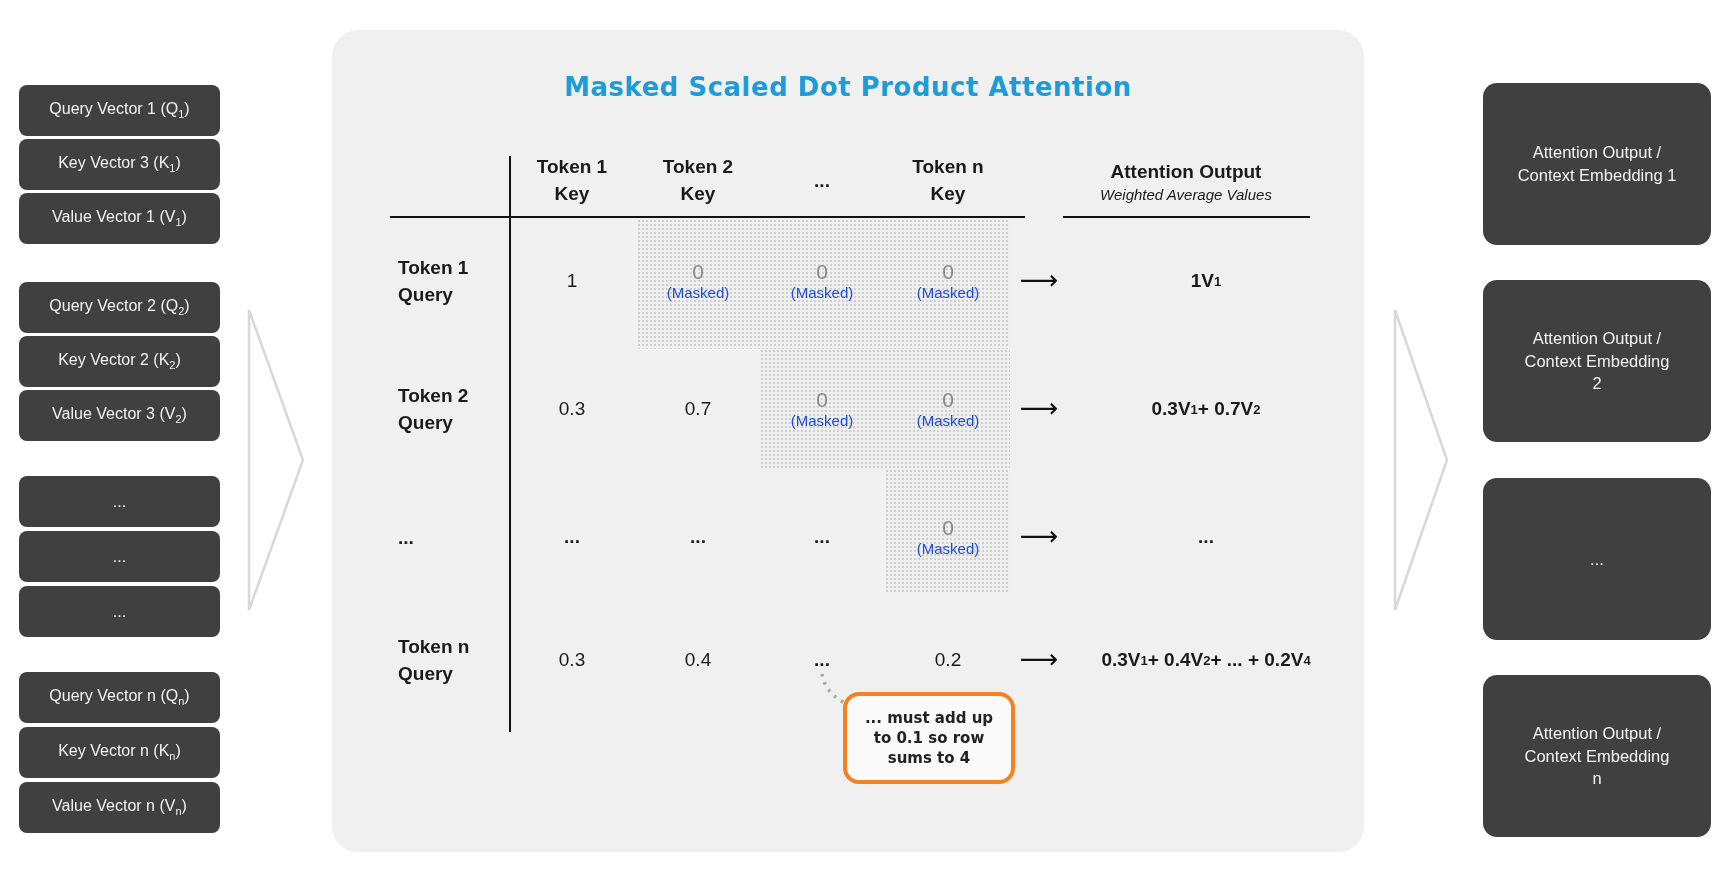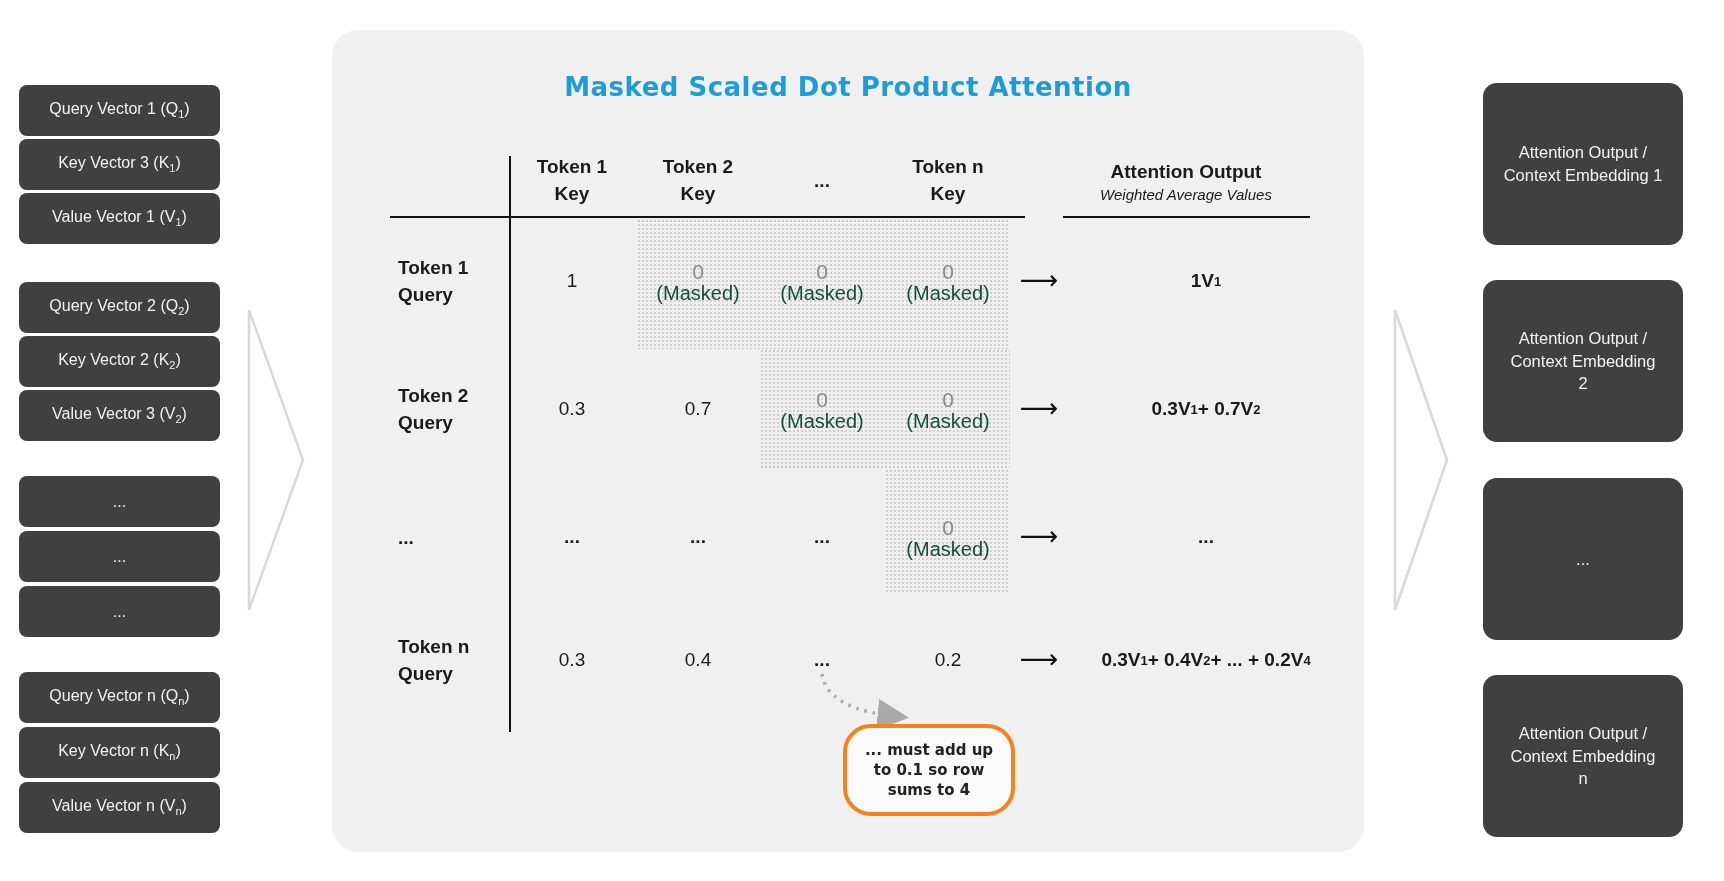--- a/index.html
+++ b/index.html
@@ -12,21 +12,21 @@
   [data-bind]:empty{display:none;}
 
   
   .navy-box{
     position:absolute;background:#404040;color:#f2f2f2;
     display:flex;flex-direction:column;align-items:center;justify-content:center;
     text-align:center;
   }
   .vec-box{left:19px;width:201px;height:51px;border-radius:8px;font-size:16px;}
   .vec-box sub{font-size:11px;}
-  .right-box{left:1483px;width:200px;height:162px;border-radius:14px;
+  .right-box{left:1483px;width:228px;height:162px;border-radius:14px;
     font-size:16.5px;line-height:1.38;}
 
   
   .chevron{position:absolute;}
 
   
   .panel{
     position:absolute;left:332px;top:30px;width:1032px;height:822px;
     background:#f0f0f0;border-radius:26px;
   }
@@ -67,37 +67,37 @@
     display:flex;flex-direction:column;justify-content:center;
     font-size:19px;font-weight:bold;line-height:27px;
   }
   .cell{
     position:absolute;width:124px;height:60px;
     display:flex;flex-direction:column;align-items:center;justify-content:center;
     font-size:19px;text-align:center;
   }
   .cell.bold{font-weight:bold;}
   .cell .mask-zero{font-size:21px;color:#8a8a8a;line-height:24px;}
-  .cell .mask-label{font-size:20px;color:#14532d;line-height:18px;}
+  .cell .mask-label{font-size:15px;color:#1d4ed8;line-height:18px;}
 
   .row-arrow{
     position:absolute;left:682px;width:50px;height:34px;line-height:32px;
     font-size:27px;color:#111;text-align:center;
   }
   .row-output{
     position:absolute;left:744px;width:260px;height:34px;
     display:flex;align-items:center;justify-content:center;
     font-size:19px;font-weight:bold;white-space:nowrap;
   }
   .row-output sub{font-size:13px;}
 
   
   .callout{
-    position:absolute;left:511px;top:694px;width:164px;height:84px;
-    background:#fafafa;border:4px solid #f5821e;border-radius:28px;
+    position:absolute;left:511px;top:662px;width:164px;height:84px;
+    background:#fafafa;border:4px solid #f5821e;border-radius:16px;
     display:flex;flex-direction:column;align-items:center;justify-content:center;
     font-size:15px;font-weight:bold;line-height:20px;text-align:center;color:#222;
     font-family:"DejaVu Sans","Liberation Sans",sans-serif;
   }
   .pointer-svg{position:absolute;left:460px;top:630px;}
 </style>
 </head>
 <body>
 
 <div class="navy-box vec-box" style="top:85px">

